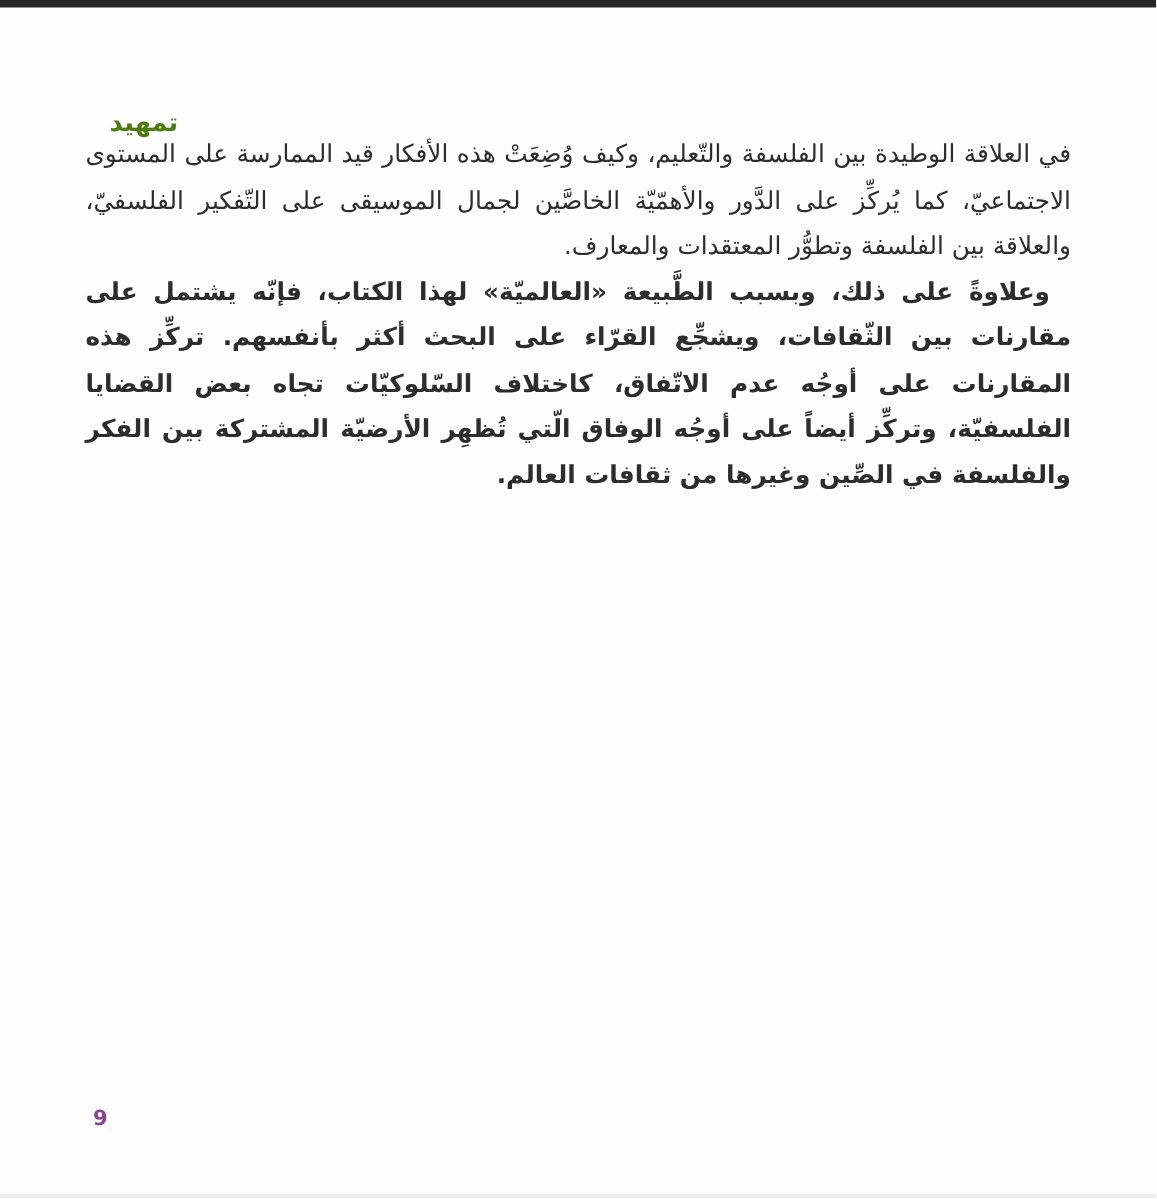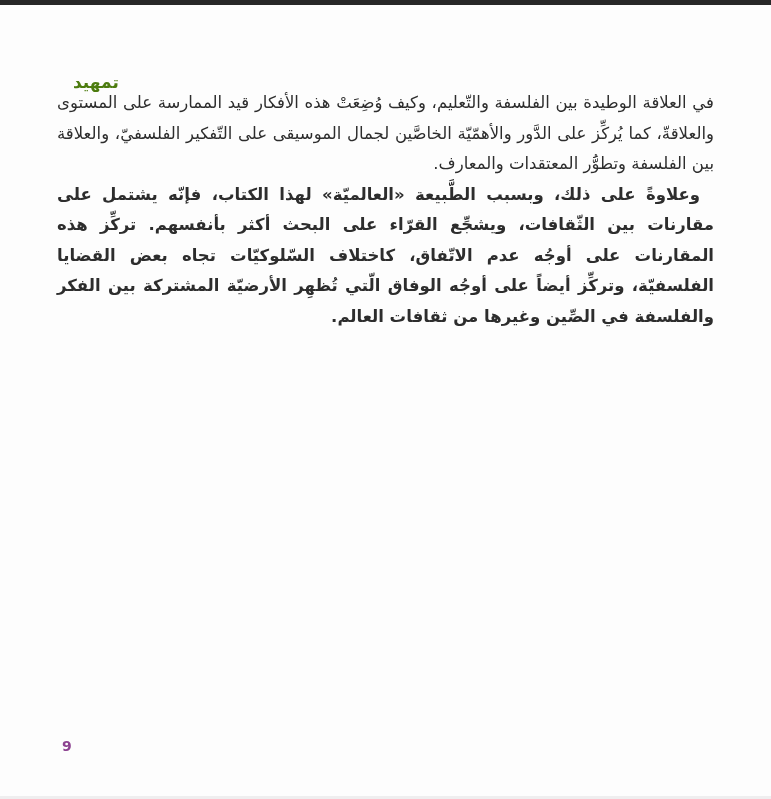--- a/index.html
+++ b/index.html
@@ -72,21 +72,21 @@
 </head>
 <body>
 
 <div class="page">
 
   <div class="top-bar"></div>
 
   <h1 class="heading">تمهيد</h1>
 
   <div class="body-text">
-    <p>في العلاقة الوطيدة بين الفلسفة والتّعليم، وكيف وُضِعَتْ هذه الأفكار قيد الممارسة على المستوى والعلاقةّ، كما يُركِّز على الدَّور والأهمّيّة الخاصَّين لجمال الموسيقى على التّفكير الفلسفيّ، والعلاقة بين الفلسفة وتطوُّر المعتقدات والمعارف.</p>
+    <p>في العلاقة الوطيدة بين الفلسفة والتّعليم، وكيف وُضِعَتْ هذه الأفكار قيد الممارسة على المستوى الاجتماعيّ، كما يُركِّز على الدَّور والأهمّيّة الخاصَّين لجمال الموسيقى على التّفكير الفلسفيّ، والعلاقة بين الفلسفة وتطوُّر المعتقدات والمعارف.</p>
     <p class="indented">وعلاوةً على ذلك، وبسبب الطَّبيعة «العالميّة» لهذا الكتاب، فإنّه يشتمل على مقارنات بين الثّقافات، ويشجِّع القرّاء على البحث أكثر بأنفسهم. تركِّز هذه المقارنات على أوجُه عدم الاتّفاق، كاختلاف السّلوكيّات تجاه بعض القضايا الفلسفيّة، وتركِّز أيضاً على أوجُه الوفاق الّتي تُظهِر الأرضيّة المشتركة بين الفكر والفلسفة في الصِّين وغيرها من ثقافات العالم.</p>
   </div>
 
   <div class="page-number">9</div>
 
   <div class="bottom-edge"></div>
 
 </div>
 
 </body></html>

